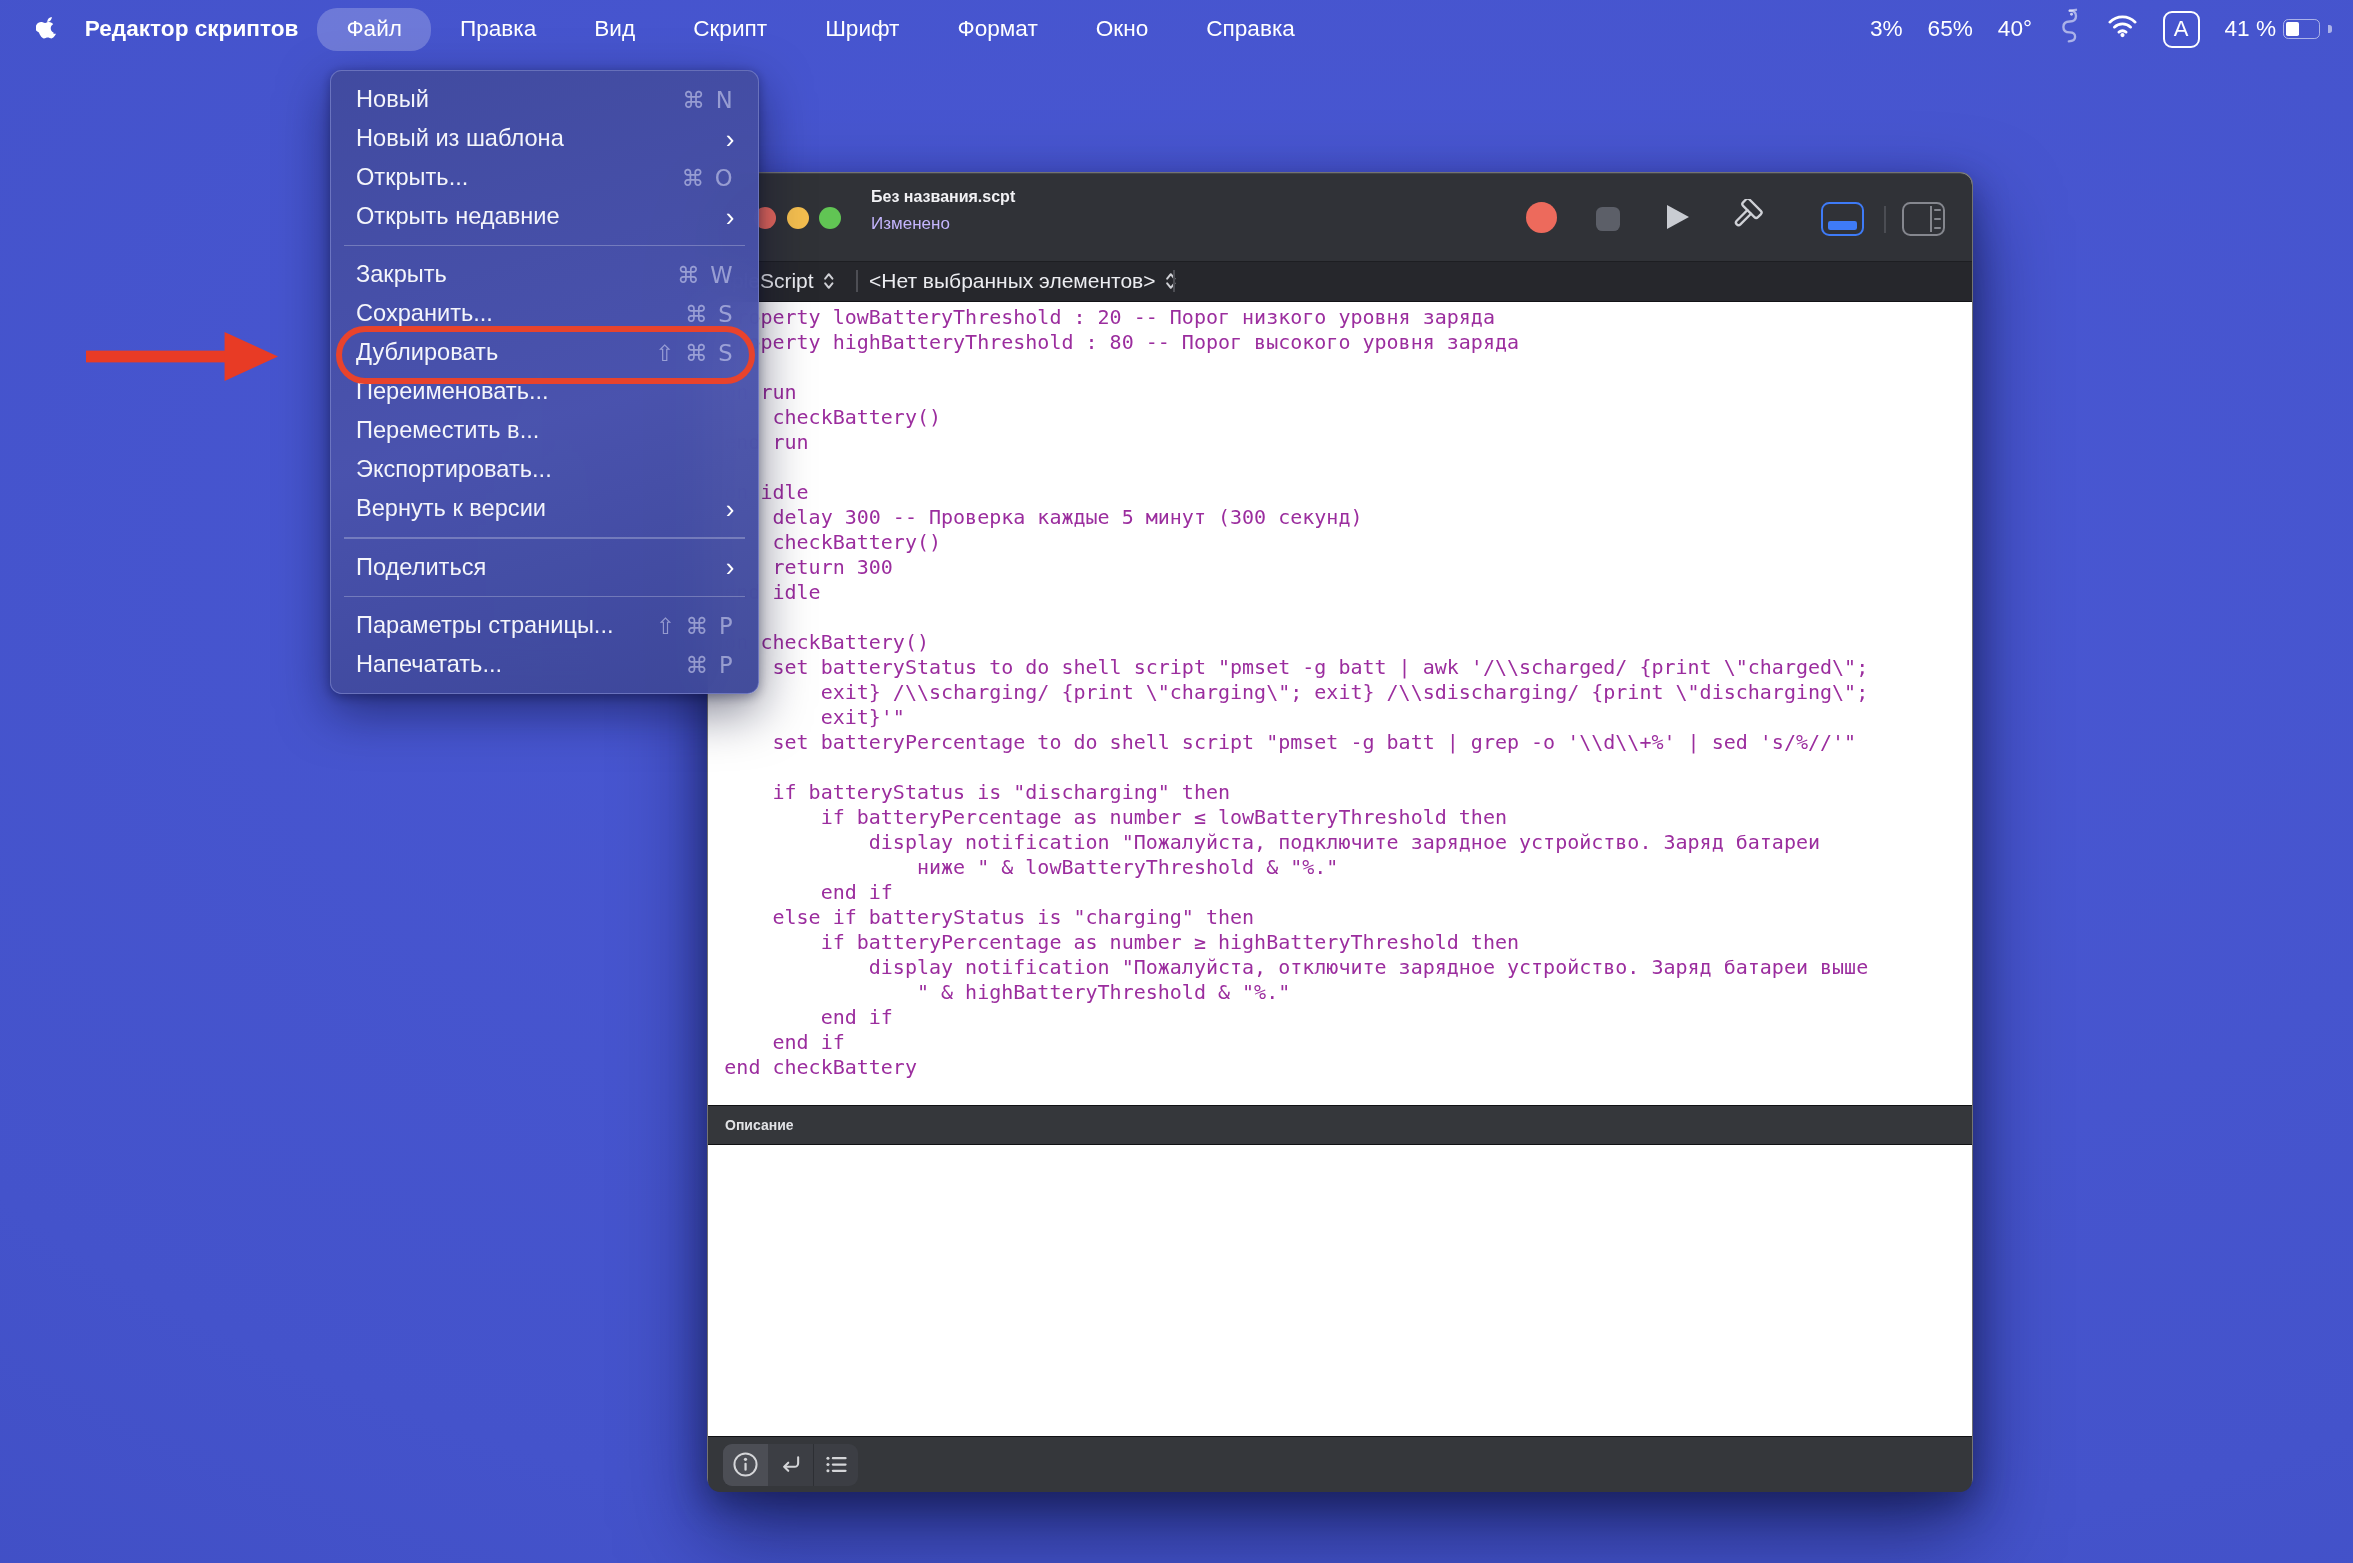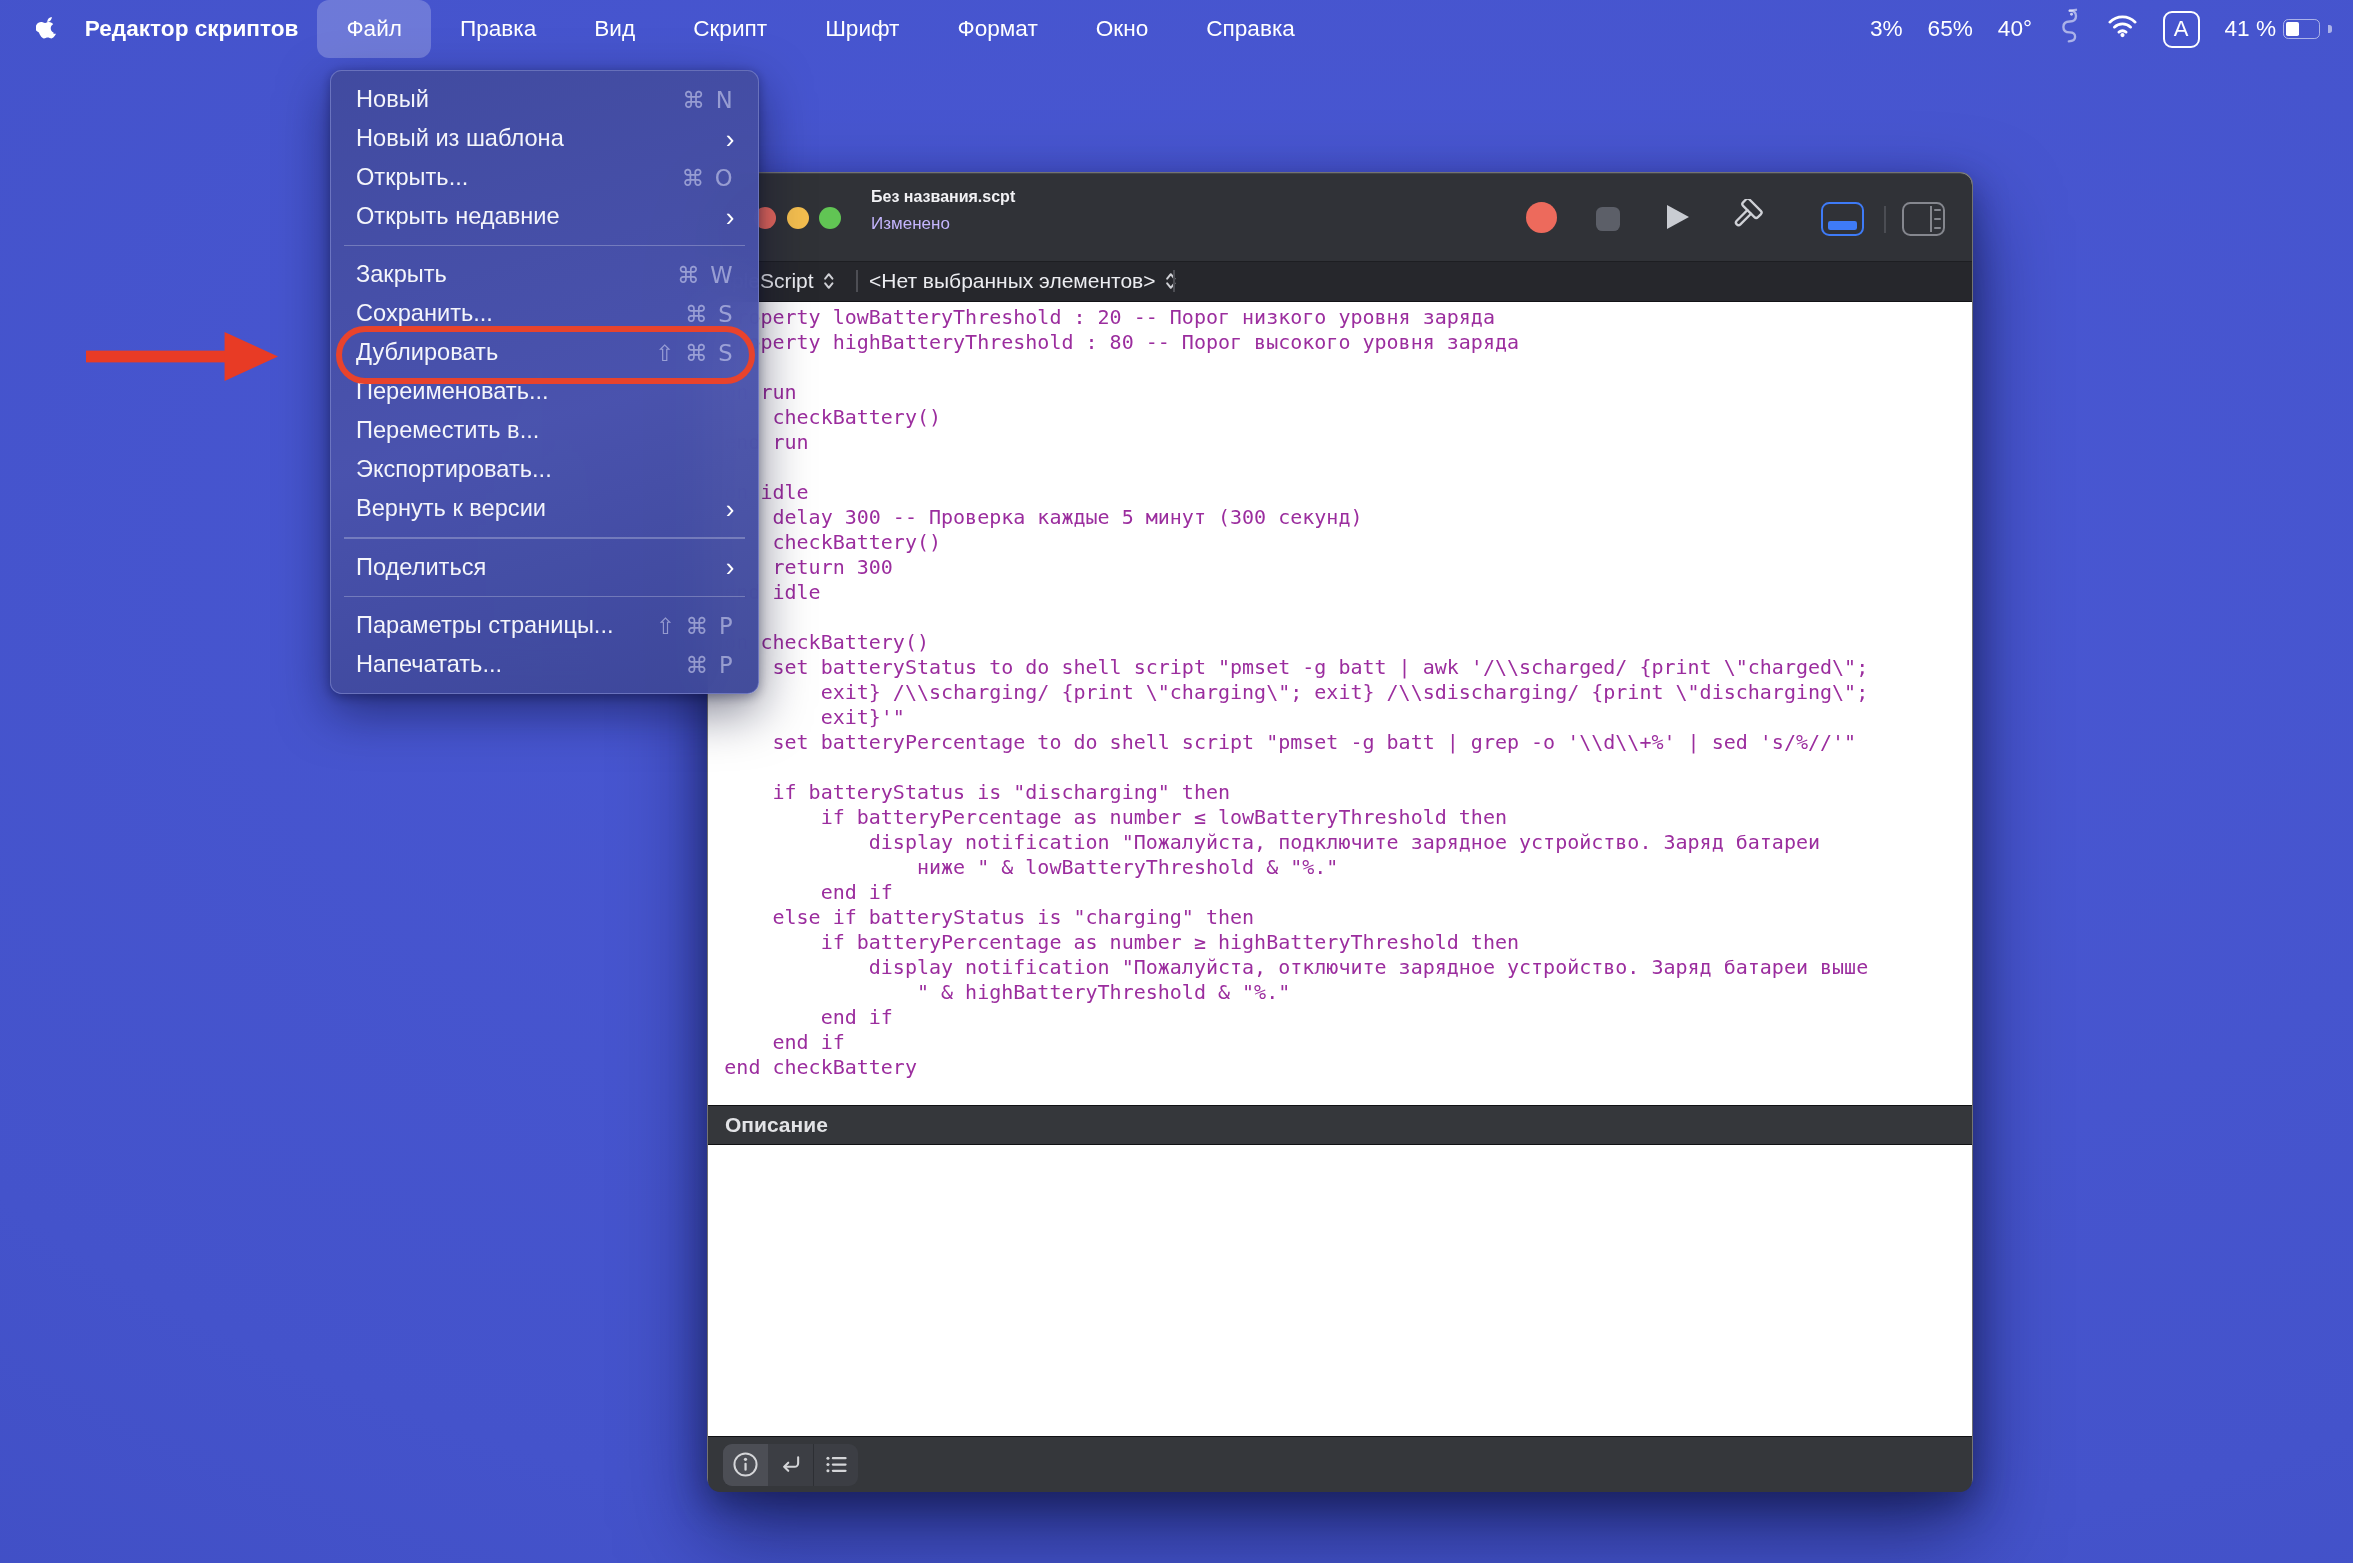--- a/index.html
+++ b/index.html
@@ -7,21 +7,21 @@
   .screen{position:relative;width:2354px;height:1564px;overflow:hidden;
     background:radial-gradient(140% 120% at 60% 35%, #4a58d4 0%, #4453cb 55%, #3b49bb 100%);}
   *{box-sizing:border-box;}
 
   
   .menubar{position:absolute;left:0;top:0;width:100%;height:58px;display:flex;align-items:center;
     padding:0 22px 0 36px;color:#fff;font-size:22.6px;z-index:50;}
   .mb-left{display:flex;align-items:center;height:100%;}
   .apple{display:flex;align-items:center;margin-right:7.2px;}
   .mb-app{font-weight:bold;padding:0 19px;}
-  .mb-item{padding:0 29px;height:58px;display:flex;align-items:center;border-radius:12px;white-space:nowrap;}
+  .mb-item{padding:0 29px;height:43px;display:flex;align-items:center;border-radius:20px;white-space:nowrap;}
   .mb-item.active{background:rgba(255,255,255,0.22);}
   .mb-right{margin-left:auto;display:flex;align-items:center;gap:25px;}
   .abox{width:37px;height:37px;border:2.3px solid #fff;border-radius:9px;display:flex;align-items:center;justify-content:center;font-size:22px;}
   .bat{display:flex;align-items:center;gap:7px;}
   .bat-body{width:37px;height:20px;border:1.8px solid rgba(255,255,255,.55);border-radius:5.4px;padding:2.3px;display:flex;}
   .bat-fill{width:41%;height:100%;background:#fff;border-radius:1.8px;}
   .bat-nub{width:3.6px;height:8.2px;background:rgba(255,255,255,.55);border-radius:0 2.7px 2.7px 0;margin-left:1.4px;}
 
   
   .window{position:absolute;left:707px;top:172px;width:1266px;height:1318px;border-radius:12.7px;
@@ -53,21 +53,21 @@
   .dd{position:absolute;top:0;height:38px;display:flex;align-items:center;gap:8.2px;white-space:nowrap;}
   .dd1{left:-1.8px;}
   .dd2{left:161px;}
   .acc-div{position:absolute;top:8.2px;width:1.8px;height:22px;background:#4d4e54;}
   .updown svg{display:block;}
 
   .code-pane{height:803px;background:#fff;overflow:hidden;}
   pre.code{margin:0;padding:2.7px 0 0 16.3px;font-family:"DejaVu Sans Mono",monospace;font-size:20px;line-height:25px;color:#9b2d9e;}
 
   .descbar{height:40px;background:#35373b;border-top:0.9px solid #101114;border-bottom:0.9px solid #101114;
-    display:flex;align-items:center;padding-left:17px;color:#e2e3e6;font-weight:bold;font-size:21px;}
+    display:flex;align-items:center;padding-left:17px;color:#e2e3e6;font-weight:bold;font-size:14px;}
   .descarea{height:291px;background:#ffffff;}
   .bottombar{height:56px;background:#35373b;border-radius:0 0 11.8px 11.8px;border-top:0.9px solid #101114;display:flex;align-items:center;padding-left:15.4px;}
   .seg{display:flex;height:42px;background:#3c3e44;border-radius:9px;overflow:hidden;}
   .seg-cell{width:45px;display:flex;align-items:center;justify-content:center;}
   .seg-cell.sel{background:#4c4e55;}
   .seg-cell.b3{border-left:1.8px solid #2d2f34;}
 
   
   .filemenu{position:absolute;left:330px;top:70px;width:429px;padding:9px 0;border-radius:11.8px;z-index:30;
     background:linear-gradient(165deg,rgba(65,75,158,.97) 0%,rgba(74,83,172,.97) 55%,rgba(61,71,152,.97) 100%);

